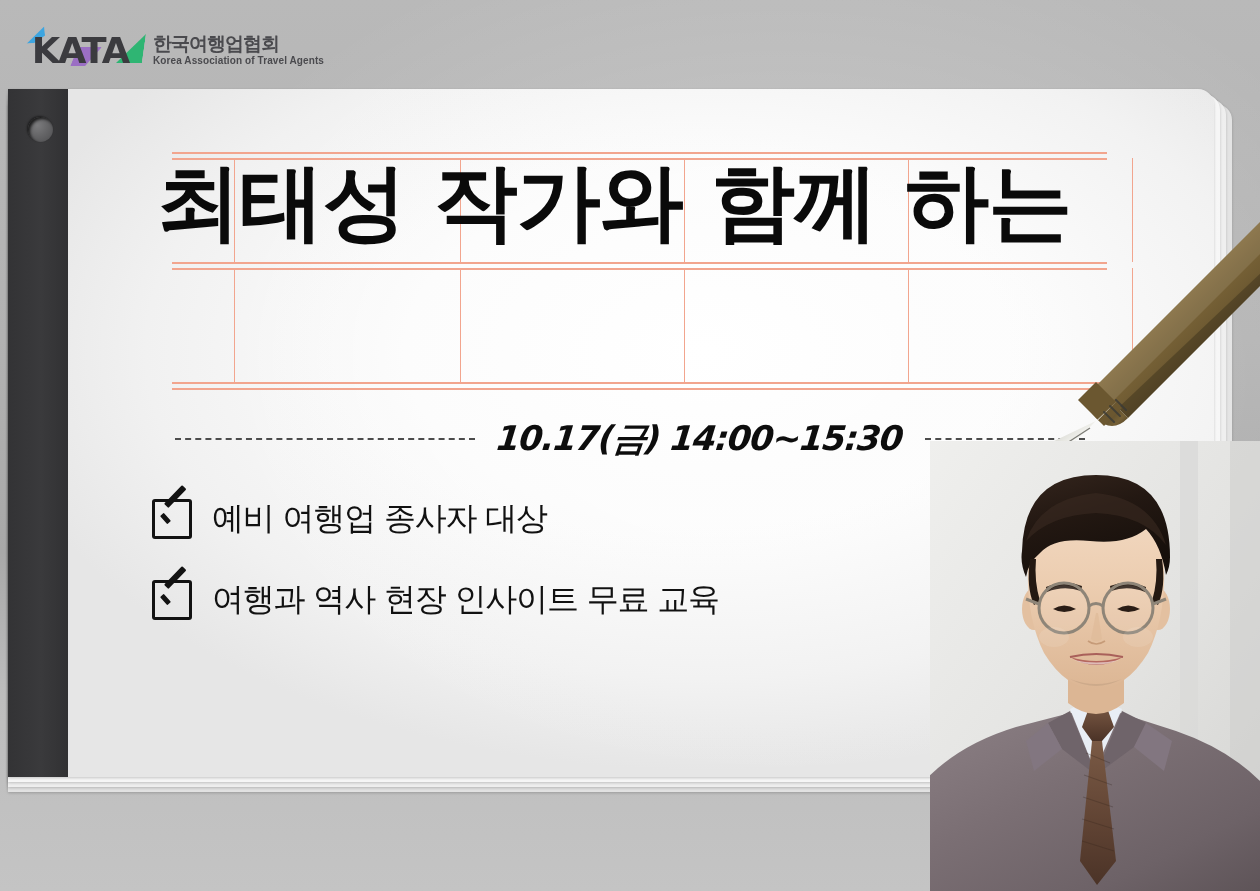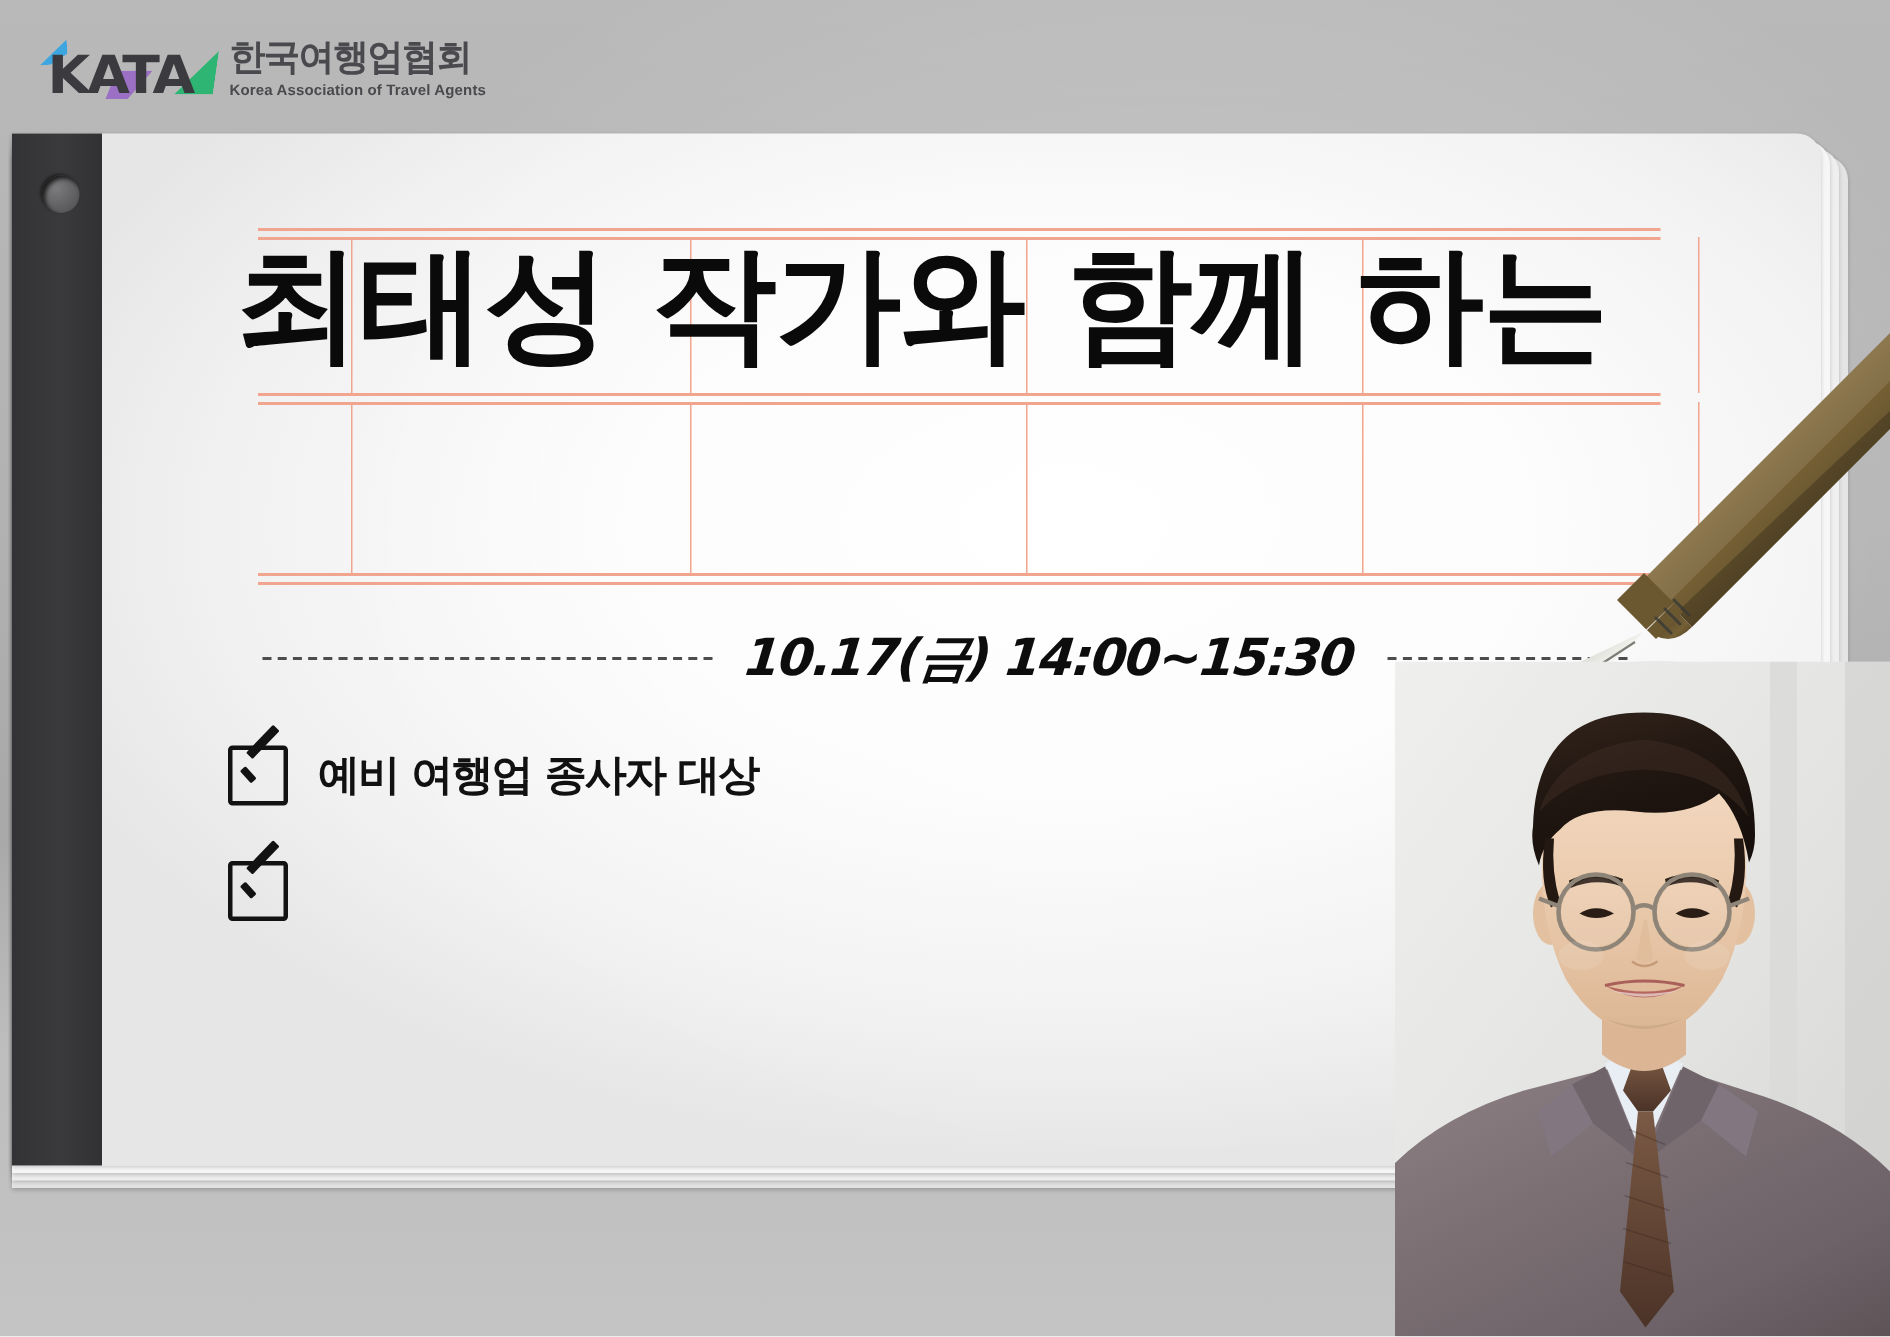--- a/index.html
+++ b/index.html
@@ -47,22 +47,22 @@
     transform:skewX(-22deg);
   }
   .kata-swoosh-green{
     position:absolute; left:92px; top:8px; width:26px; height:29px;
     background:#2fb573;
     clip-path:polygon(100% 0%,100% 100%,0% 100%);
     transform:skewX(-8deg);
   }
   .kata-text{ line-height:1; }
   .kata-kr{
-    font-size:24px; font-weight:bold; color:#4a4a4e; letter-spacing:-1px;
-    font-family:Liberation Mono, monospace;
+    font-size:19px; font-weight:bold; color:#4a4a4e; letter-spacing:-1px;
+    font-family:Liberation Sans, sans-serif;
   }
   .kata-en{
     font-size:10px; font-weight:bold; color:#4a4a4e; letter-spacing:.1px;
     margin-top:3px;
   }
   .kpc-logo{ display:flex; align-items:center; gap:10px; }
   .kpc-mark{
     font-size:40px; font-weight:bold; color:#ec1c2e;
     letter-spacing:-3px; line-height:1;
     font-family:"DejaVu Sans",sans-serif;
@@ -157,21 +157,21 @@
     width:11px; height:5px; background:#121212;
     transform:rotate(48deg); border-radius:1px;
   }
   .cbox::after{
     content:""; position:absolute; left:11px; top:1px;
     width:26px; height:5.5px; background:#121212;
     transform:rotate(-46deg); transform-origin:left center; border-radius:1px;
   }
   .bullet-text{
     font-family:"DejaVu Sans",sans-serif;
-    font-size:28px; font-weight:bold; color:#111;
+    font-size:32px; font-weight:normal; color:#111;
     letter-spacing:-1.2px; white-space:nowrap;
   }
 
   
   .pen{ position:absolute; left:1000px; top:190px; width:330px; height:330px; z-index:30; }
 
   
   .portrait{
     position:absolute; right:0; bottom:0; width:330px; height:450px; z-index:35;
   }
@@ -237,20 +237,21 @@
     <div class="dash-right"></div>
   </div>
 
   <div class="bullets" id="bullets">
       <div class="bullet">
         <div class="cbox"></div>
         <div class="bullet-text">예비 여행업 종사자 대상</div>
       </div>
       <div class="bullet">
         <div class="cbox"></div>
+        <div class="bullet-text">여행과 역사 현장 인사이트 무료 교육</div>
       </div>
     </div>
 
   <svg class="pen" viewBox="0 0 330 330">
     <defs>
       <linearGradient id="woodG" x1="0" y1="0" x2="1" y2="1">
         <stop offset="0%" stop-color="#8a7340"></stop>
         <stop offset="18%" stop-color="#6e5b33"></stop>
         <stop offset="42%" stop-color="#846c3c"></stop>
         <stop offset="62%" stop-color="#5e4d2b"></stop>

